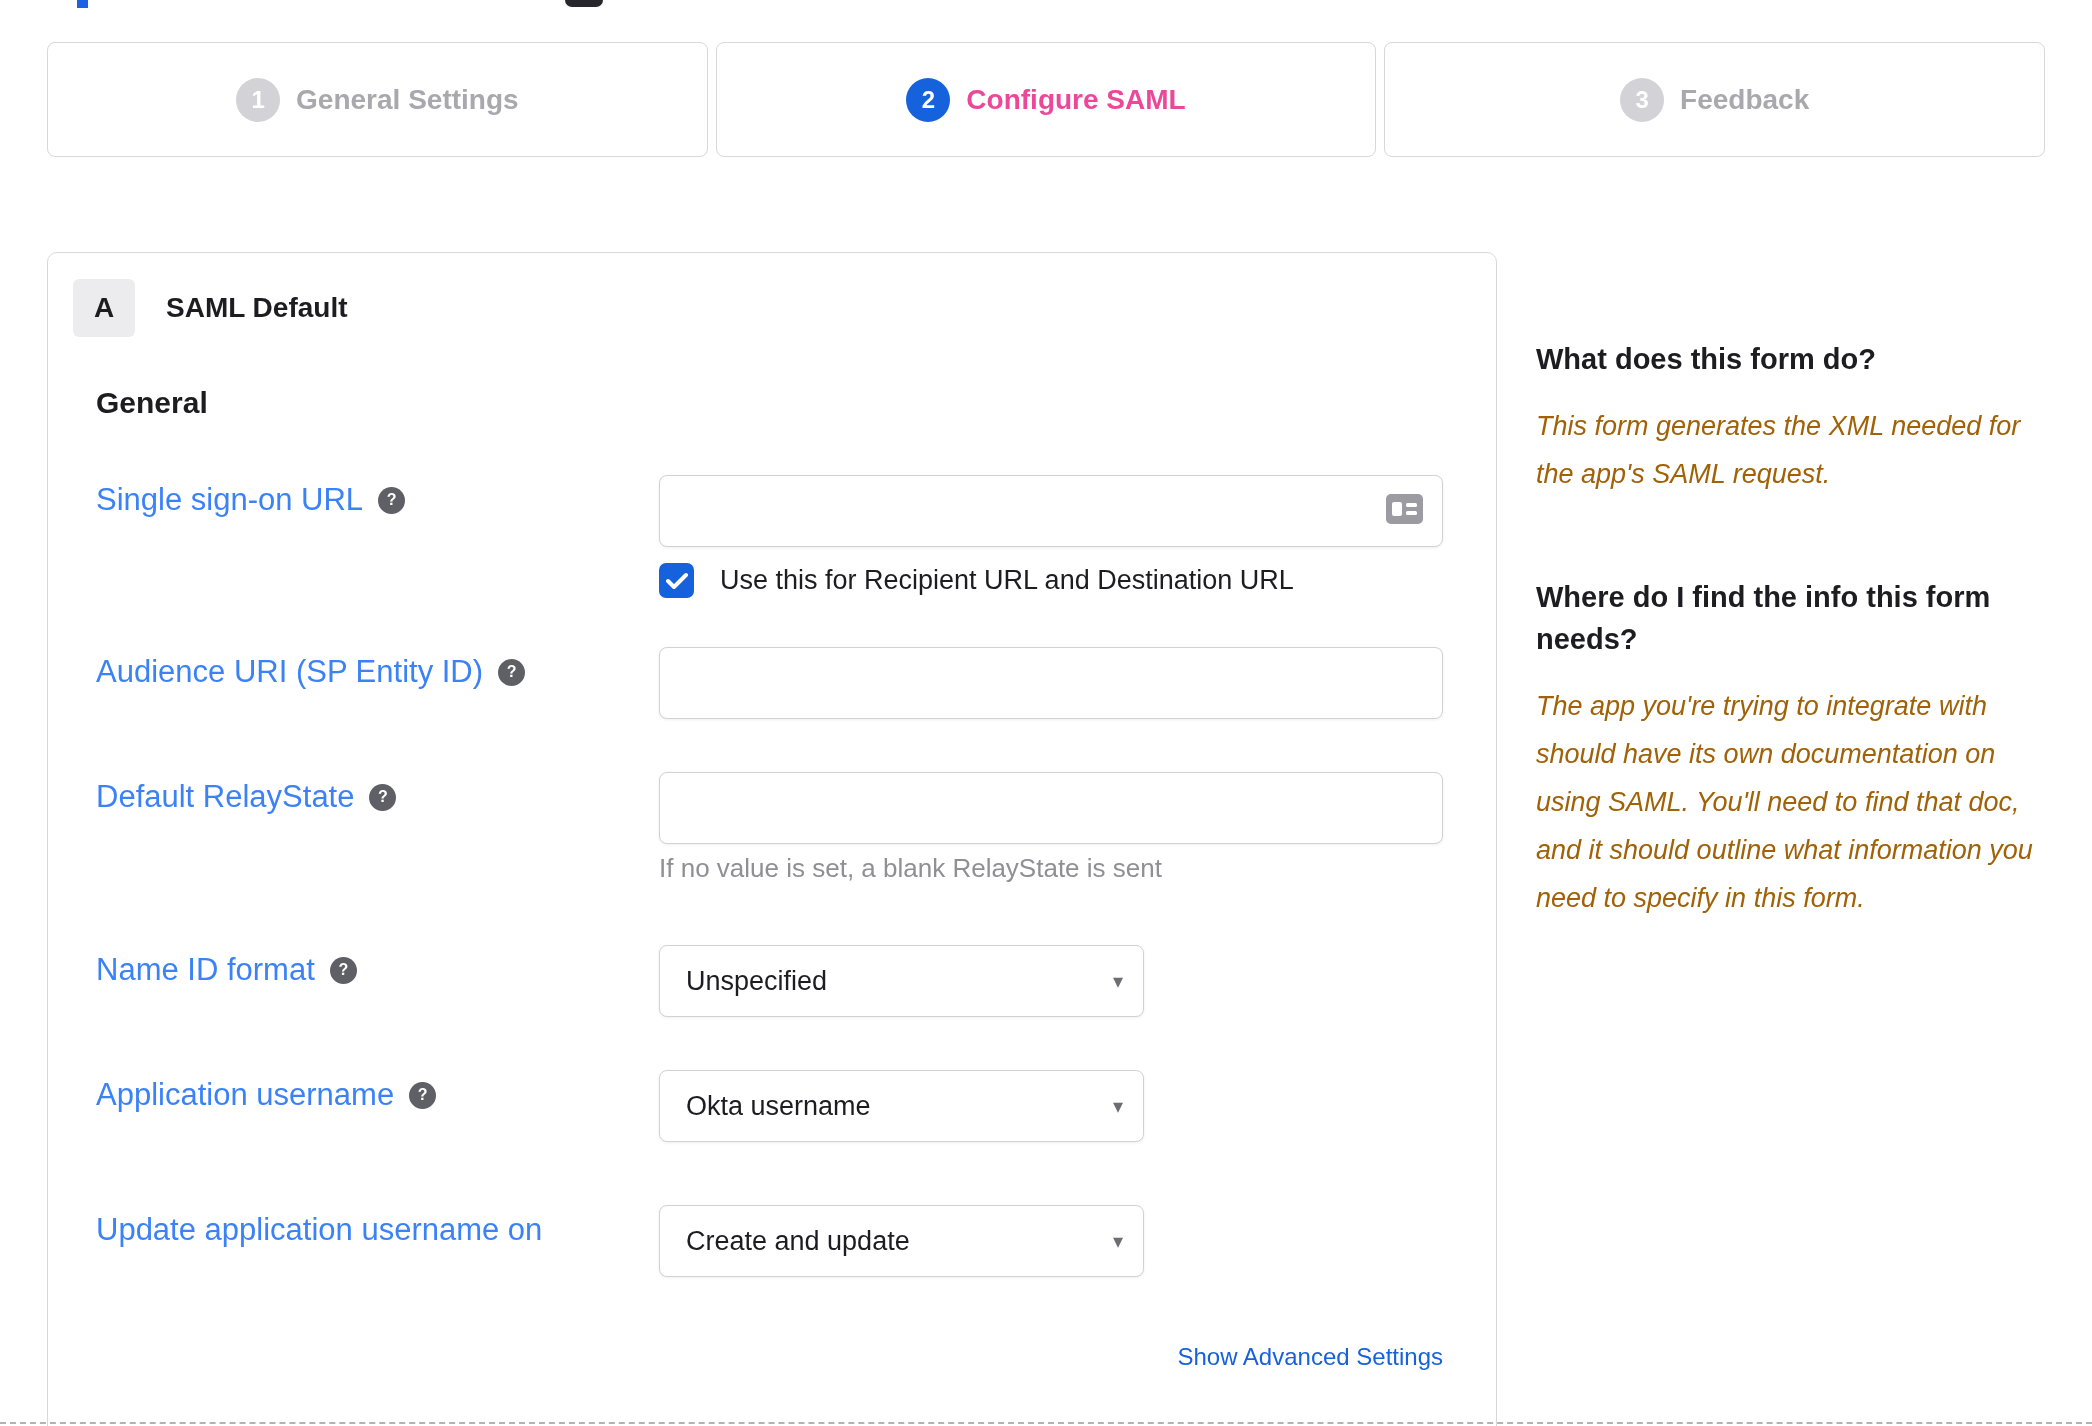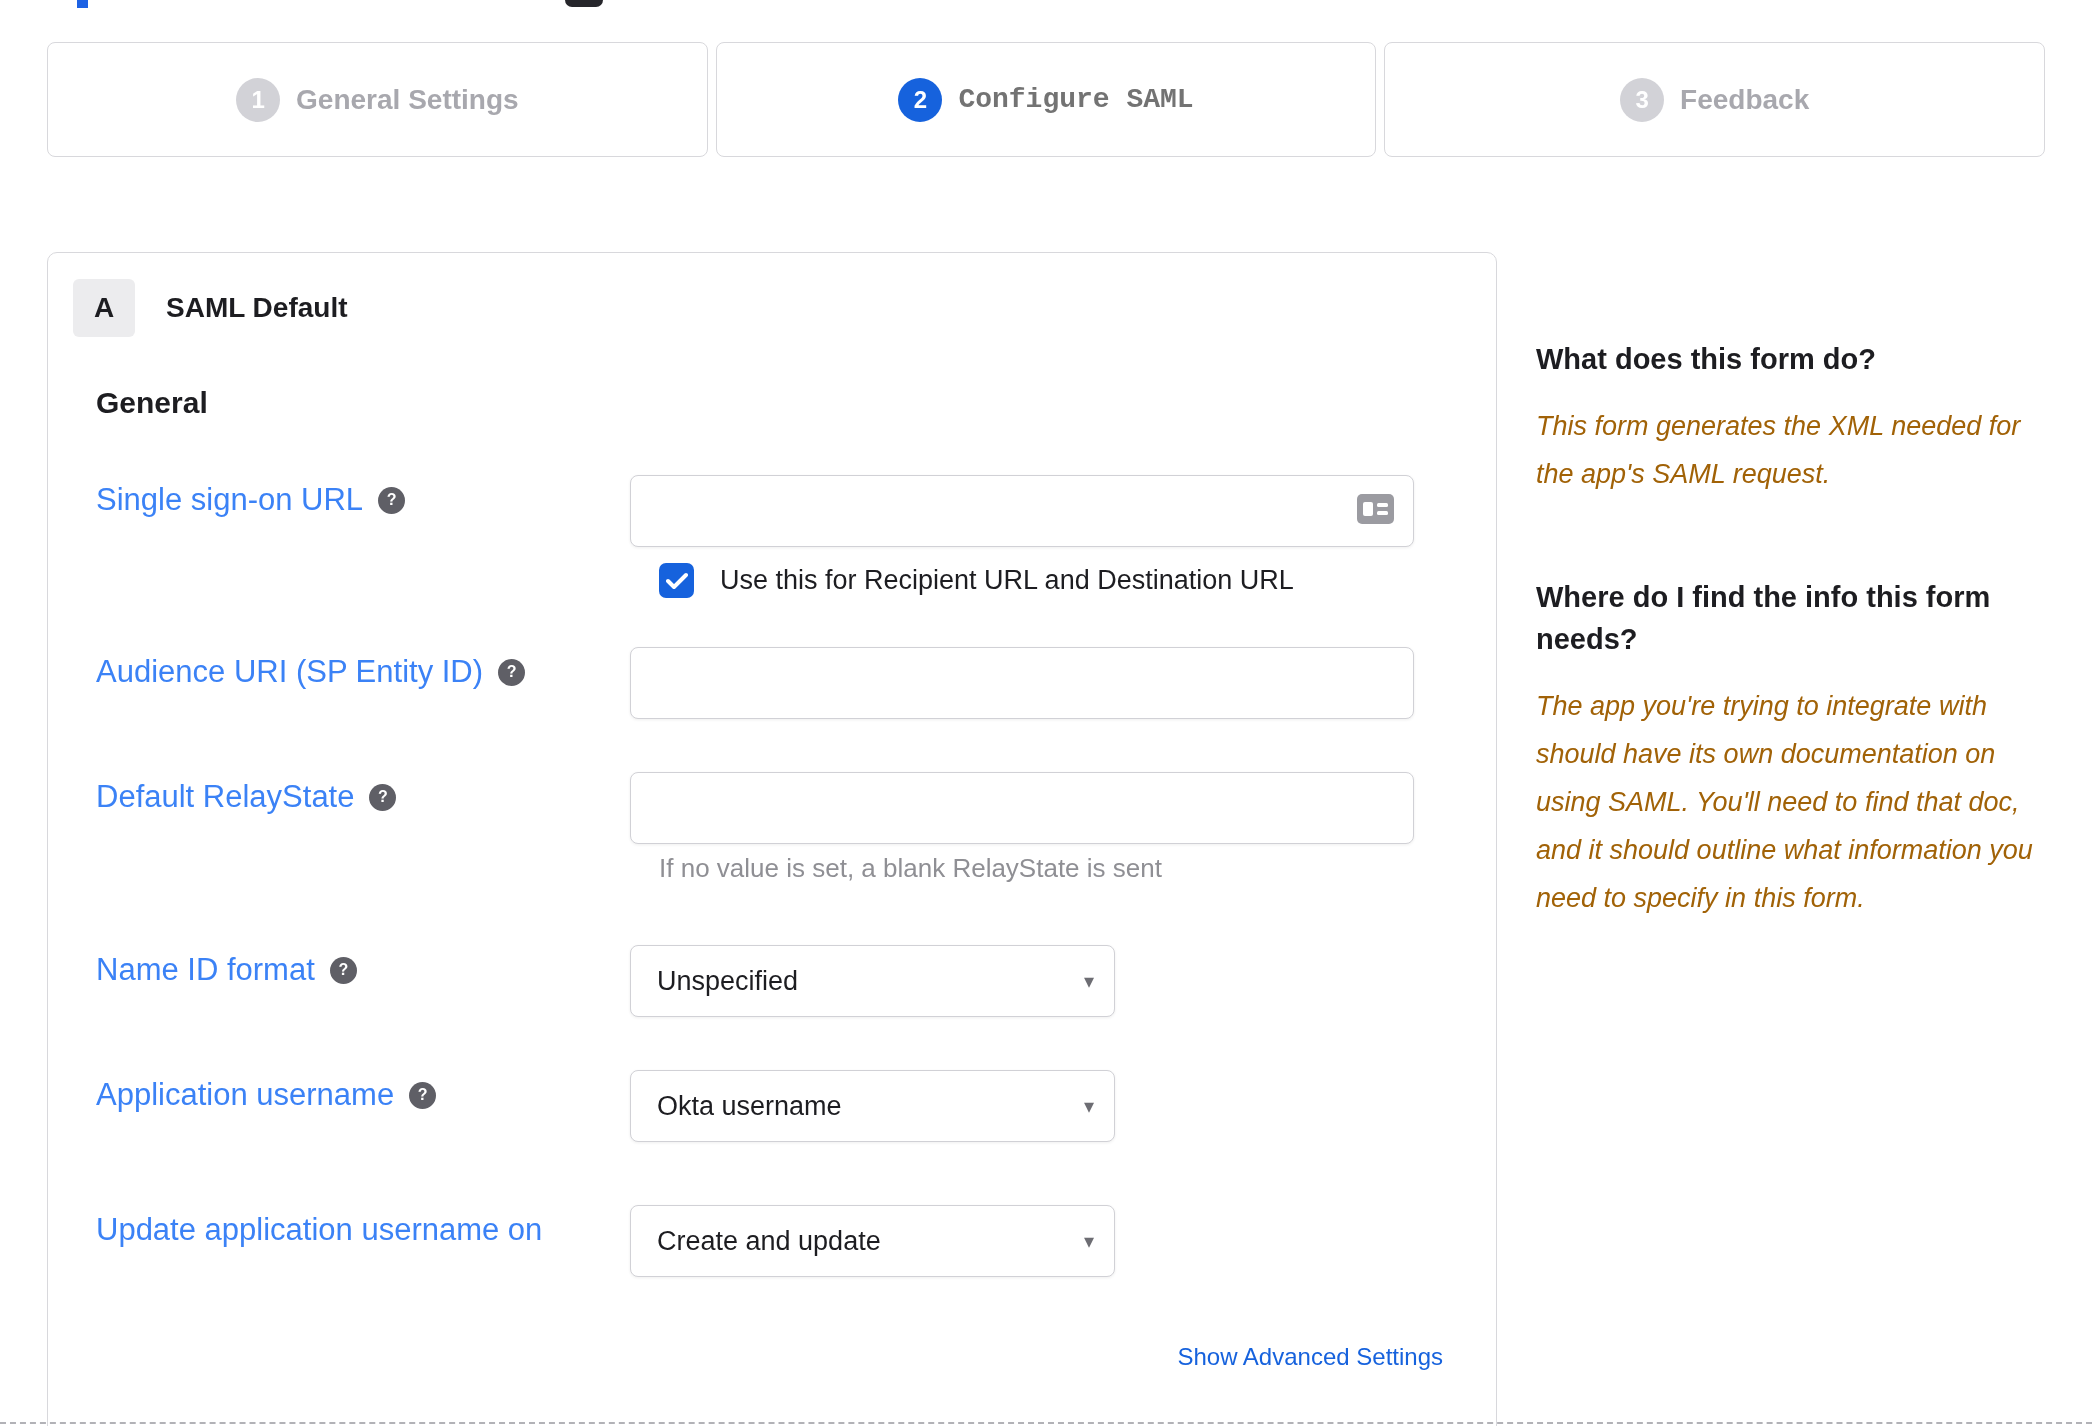--- a/index.html
+++ b/index.html
@@ -12,38 +12,38 @@
   .frag-dark { position:absolute; left:565px; top:0; width:38px; height:7px; background:#26262b; border-radius:0 0 10px 10px; }
 
   
   .stepper { position:absolute; left:47px; top:42px; width:1998px; height:115px; display:flex; gap:8px; }
   .step { flex:1; background:#fff; border:1px solid #d8d8dc; border-radius:8px;
           display:flex; align-items:center; justify-content:center; gap:16px; cursor:default; }
   .step-circle { width:44px; height:44px; border-radius:50%; display:flex; align-items:center; justify-content:center;
                  font-weight:bold; font-size:24px; color:#fff; background:#d2d2d7; flex:0 0 auto; }
   .step.active .step-circle { background:#1662dd; }
   .step-label { font-size:28px; font-weight:bold; color:#a8a8ae; }
-  .step.active .step-label { color:#737373;font-family:Liberation Mono, monospace; }
+  .step.active .step-label { color:#ec4899; }
 
   
   .panel { position:absolute; left:47px; top:252px; width:1450px; height:1200px;
            background:#fff; border:1px solid #d8d8dc; border-radius:10px; }
   .badge { position:absolute; left:25px; top:26px; width:62px; height:58px; background:#ececee; border-radius:6px;
            display:flex; align-items:center; justify-content:center; font-size:28px; font-weight:bold; color:#1d1d21; }
   .panel-title { position:absolute; left:118px; top:26px; height:58px; display:flex; align-items:center;
                  font-size:28px; font-weight:bold; }
   .group-title { position:absolute; left:48px; top:133px; font-size:30px; font-weight:bold; }
 
   .row { position:absolute; left:0; width:1450px; }
   .label-wrap { position:absolute; left:48px; top:0; height:50px; display:flex; align-items:center; gap:15px; }
   .field-label { font-size:31px; color:#3b82f6; }
   .help { width:27px; height:27px; border-radius:50%; background:#5f5f66; color:#fff; font-size:16px; font-weight:bold;
           display:flex; align-items:center; justify-content:center; cursor:pointer; flex:0 0 auto; }
 
-  .control { position:absolute; left:582px; top:0; }
+  .control { position:absolute; left:611px; top:0; }
   .text-input { width:784px; height:72px; border:1px solid #d1d1d6; border-radius:8px; background:#fff;
                 font-size:27px; color:#1d1d21; padding:0 70px 0 24px; outline:none;
                 box-shadow:0 1px 3px rgba(29,29,33,0.07); }
   .input-wrap { position:relative; width:784px; height:72px; }
   .vcard-icon { position:absolute; right:20px; top:19px; width:37px; height:30px; }
 
   .select { width:485px; height:72px; border:1px solid #d1d1d6; border-radius:8px; background:#fff;
             display:flex; align-items:center; padding:0 52px 0 26px; position:relative;
             font-size:27px; color:#1d1d21; cursor:pointer; box-shadow:0 1px 3px rgba(29,29,33,0.07); }
   .caret { position:absolute; right:20px; top:50%; transform:translateY(-52%); font-size:20px; color:#6d6d73; }

